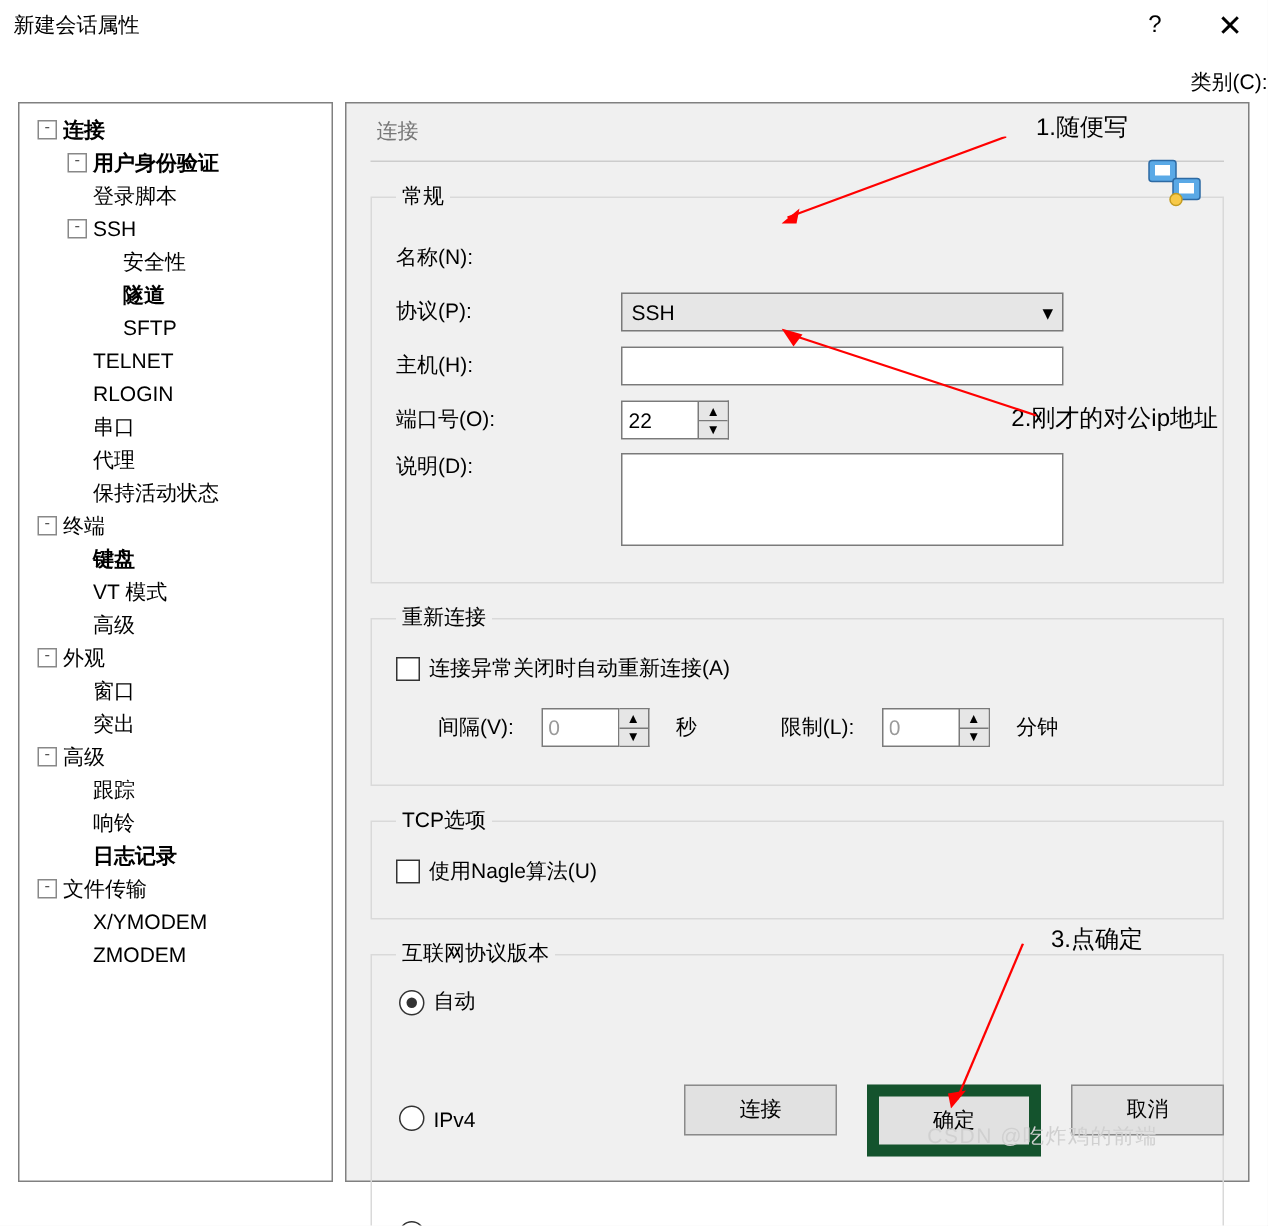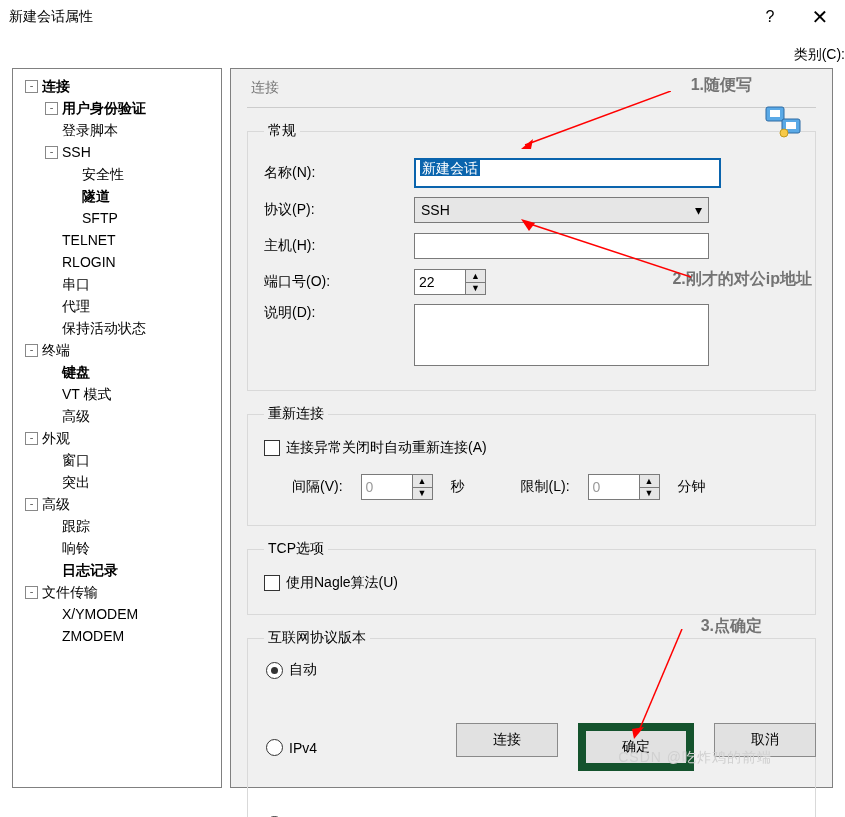--- a/index.html
+++ b/index.html
@@ -161,21 +161,21 @@
     height: 32px;
     border: 1px solid #8a8a8a;
     background: #e1e1e1;
     display: flex; align-items:center; justify-content:center;
     font-size: 14px;
   }
   .btn.primary { border: 8px solid #14532d; }
   .icon-conn { position:absolute; top:36px; right:28px; }
   .watermark { position:absolute; bottom:20px; right:60px; color:#d0d0d0; font-size:14px; letter-spacing:1px; pointer-events:none;}
   
-  .anno { position:absolute; color:#737373; font-size:16px; font-weight:700; pointer-events:none; }
+  .anno { position:absolute; color:#000000; font-size:16px; font-weight:400; pointer-events:none; }
   svg.arrow { position:absolute; pointer-events:none; }
 </style>
 </head>
 <body>
 
 <div class="titlebar">
   <span class="title">新建会话属性</span>
   <div class="winbtn">?</div>
   <div class="winbtn" style="font-size:20px;">✕</div>
 </div>
@@ -328,23 +328,20 @@
         <rect x="22" y="17" width="10" height="7" fill="#fff"></rect>
         <circle cx="20" cy="28" r="4" fill="#f7c948" stroke="#c39b20"></circle>
       </svg>
     </span>
 
     <fieldset>
       <legend>常规</legend>
 
       <div class="form-row">
         <span class="lbl">名称(N):</span>
-        <div class="tf-name">
-          <span class="sel">新建会话</span>
-        </div>
       </div>
 
       <div class="form-row">
         <span class="lbl">协议(P):</span>
         <div class="select-like">
           <span>SSH</span>
           <span>▾</span>
         </div>
       </div>
 

